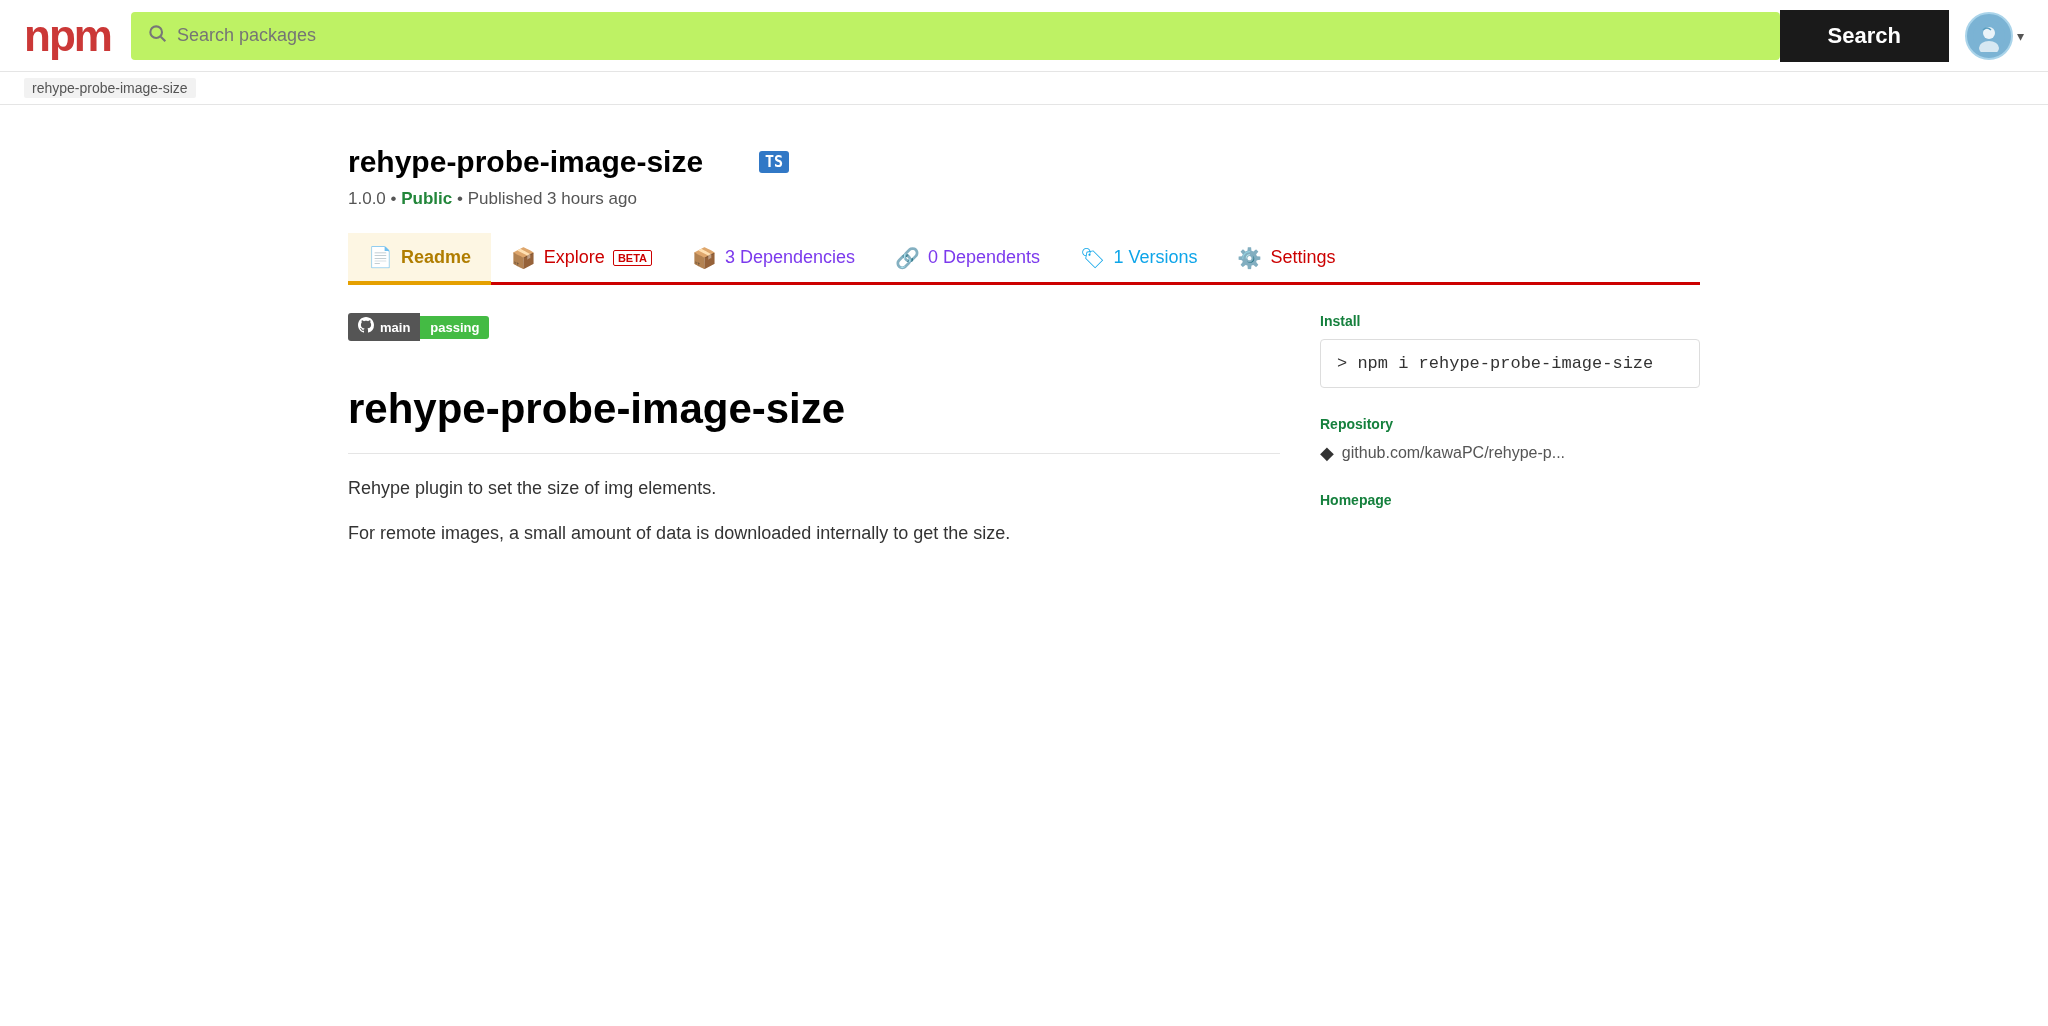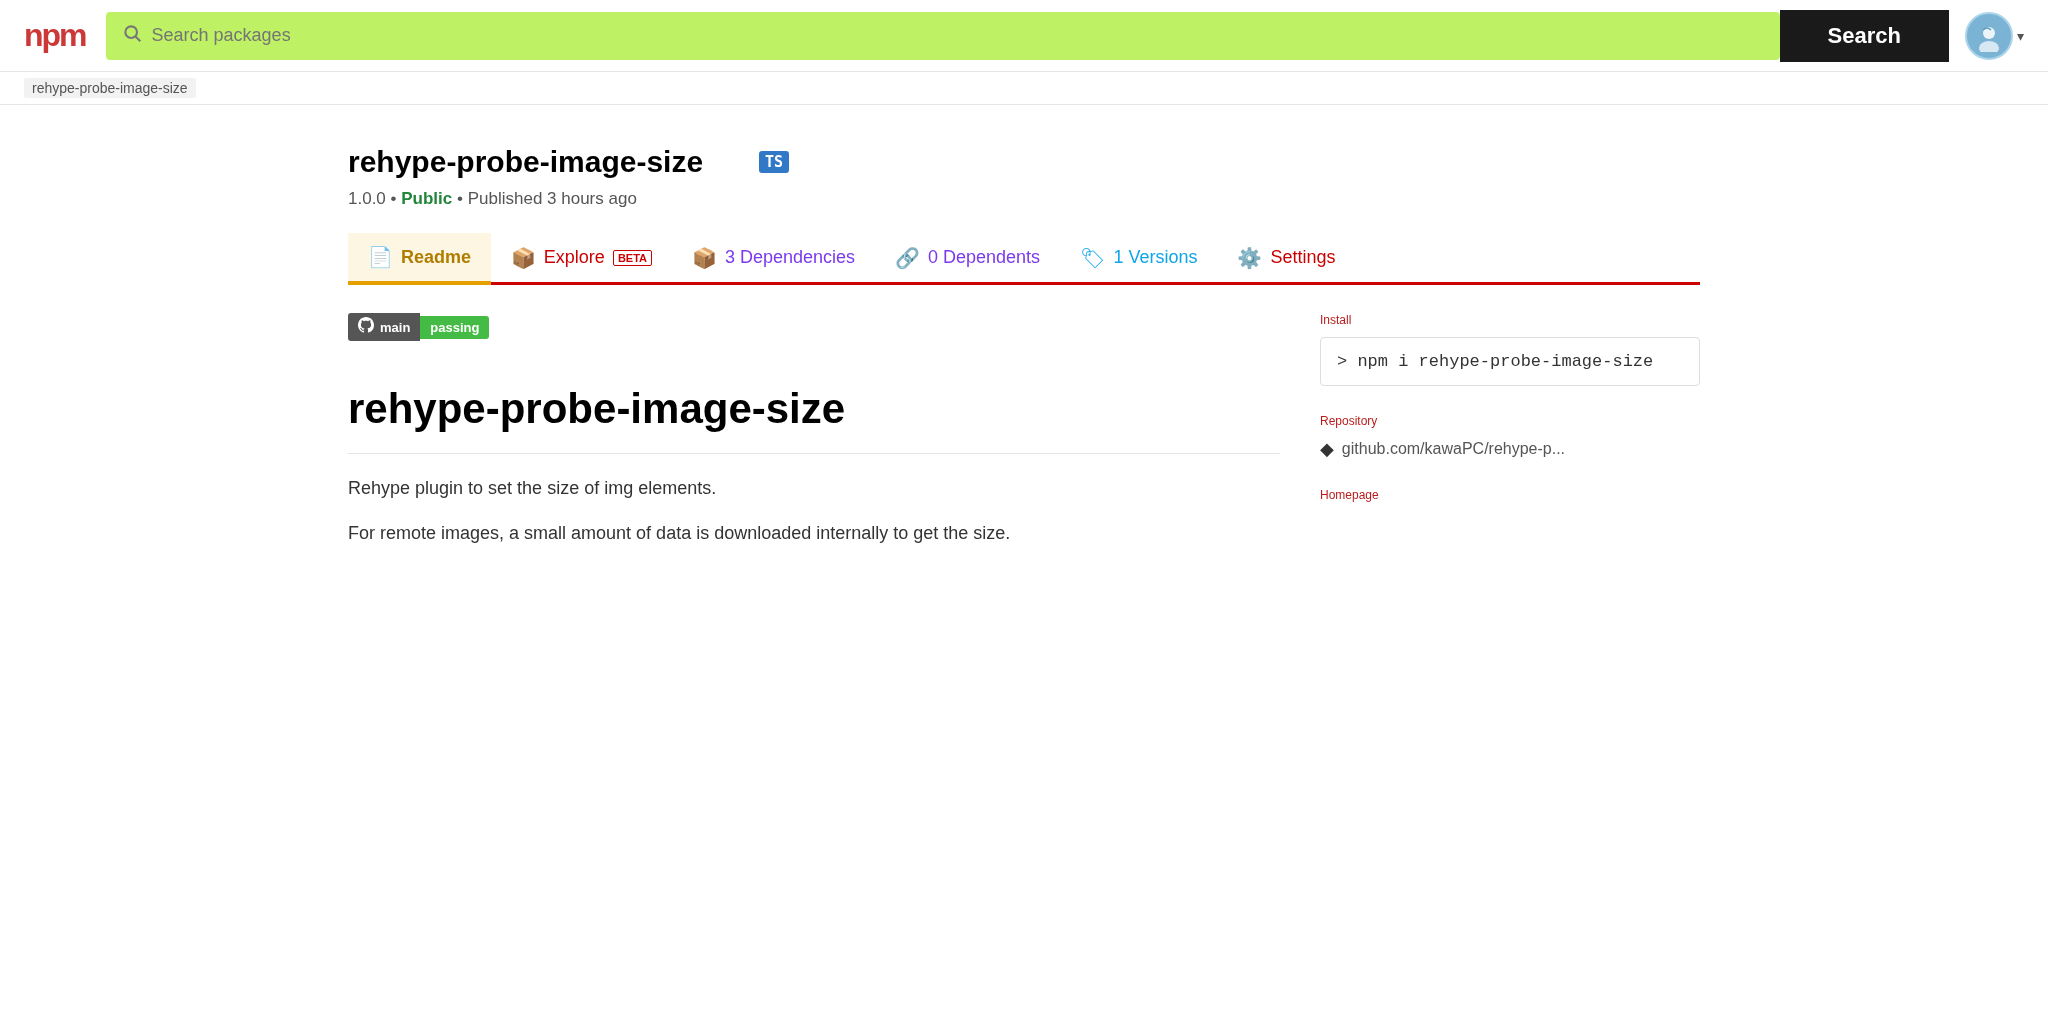--- a/index.html
+++ b/index.html
@@ -9,21 +9,21 @@
     .header {
       display: flex;
       align-items: center;
       padding: 0 24px;
       height: 72px;
       background: #fff;
       border-bottom: 1px solid #e5e5e5;
       position: relative;
     }
     .npm-logo {
-      font-size: 32px;
+      font-size: 44px;
       font-weight: 900;
       color: #cb3837;
       letter-spacing: -2px;
       margin-right: 20px;
       font-family: 'Arial Black', Arial, sans-serif;
     }
     .search-bar {
       flex: 1;
       display: flex;
       align-items: center;
@@ -236,23 +236,23 @@
       margin-bottom: 16px;
     }
 
     
     .right-col {}
 
     .sidebar-section {
       margin-bottom: 28px;
     }
     .sidebar-label {
-      font-size: 12px;
-      font-weight: 400;
-      color: #b91c1c;
+      font-size: 14px;
+      font-weight: 700;
+      color: #15803d;
       margin-bottom: 10px;
       text-transform: none;
     }
     .install-box {
       border: 1px solid #ddd;
       border-radius: 4px;
       padding: 14px 16px;
       background: #fff;
       font-family: 'Courier New', Courier, monospace;
       font-size: 17px;

